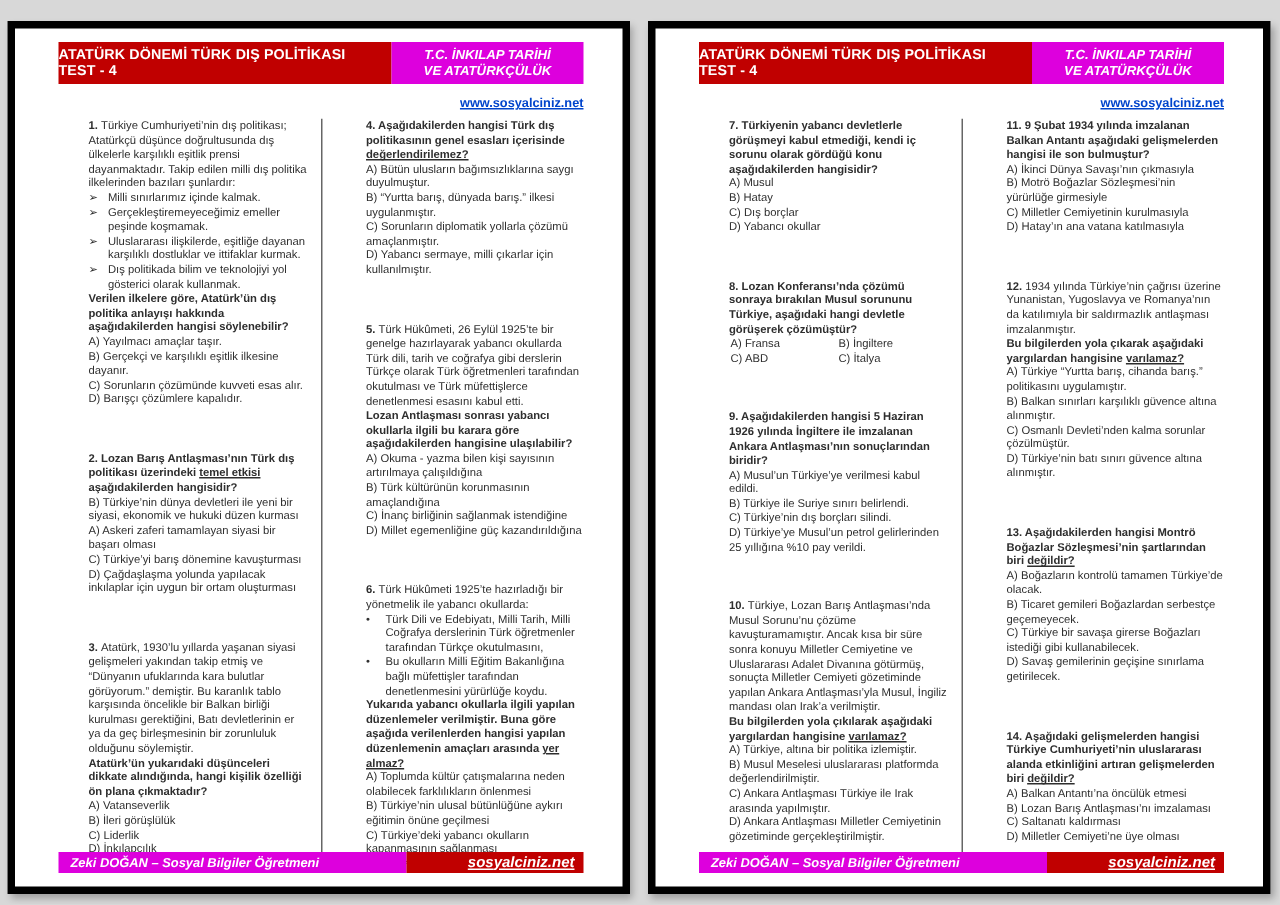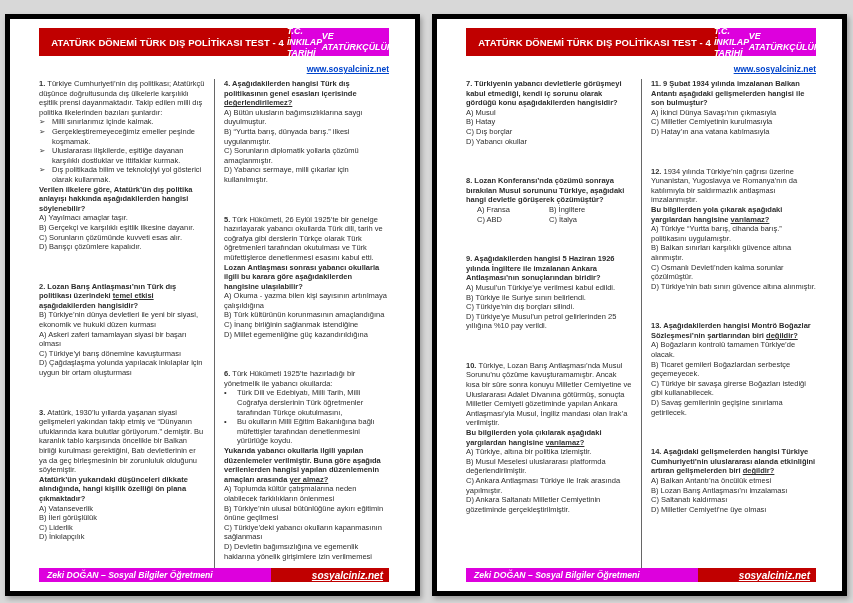--- a/index.html
+++ b/index.html
@@ -13,28 +13,28 @@
   html,body{margin:0;padding:0;}
   body{font-family:"Liberation Sans", sans-serif; background:var(--deskbg);}
   .canvas{position:relative;width:853px;height:603px;background:var(--deskbg);overflow:hidden;}
   .page{position:absolute;top:14px;width:415px;height:582px;background:var(--pagebg);
         border:5px solid #000000;box-shadow:2px 3px 5px rgba(0,0,0,.28);box-sizing:border-box;}
   .page-1{left:5px;} .page-2{left:432px;}
   .page-inner{padding:9px 26px 0 29px;position:relative;height:100%;box-sizing:border-box;}
   .hdr{display:flex;height:28px;}
   .hdr-red{flex:1;background:var(--red);color:#fff;font-weight:bold;font-size:9.5px;
            display:flex;align-items:center;justify-content:flex-end;padding-right:7px;letter-spacing:.1px;}
-  .hdr-magenta{width:98px;background:var(--magenta);color:#fff;font-weight:bold;font-style:italic;
-           font-size:8.8px;display:flex;flex-direction:row;align-items:center;justify-content:center;line-height:11px;}
+  .hdr-magenta{width:128px;background:var(--magenta);color:#fff;font-weight:bold;font-style:italic;
+           font-size:8.8px;display:flex;flex-direction:column;align-items:center;justify-content:center;line-height:11px;}
   .linkrow{text-align:right;margin:2px 0 3px 0;}
   .weblink{color:var(--link);font-weight:bold;font-size:8.5px;text-decoration:underline;cursor:pointer;}
   .cols{display:flex;height:497px;overflow:hidden;}
   .col{width:50%;box-sizing:border-box;padding-right:9px;}
   .col-r{border-left:1px solid #666;padding-left:9px;padding-right:0;}
-  .q{margin-bottom:30px;color:var(--ink);font-size:7.5px;line-height:9.6px;}
+  .q{margin-bottom:30px;color:var(--ink);font-size:7.5px;line-height:9.6px;margin-left:20px;}
   .q p{margin:0;}
   .q .b{font-weight:bold;}
   .q .u{text-decoration:underline;}
   .bullet{display:flex;}
   .bullet .marker{flex:0 0 13px;width:13px;}
   .bullet .btext{flex:1;}
   .opt-row{display:flex;justify-content:center;}
   .opt-cell{width:72px;}
   .ftr{position:absolute;bottom:9px;left:29px;right:26px;height:14px;display:flex;}
   .ftr-magenta{flex:1;background:var(--magenta);color:#fff;font-weight:bold;font-style:italic;
@@ -188,27 +188,28 @@
               <p class="opt">B) Türkiye ile Suriye sınırı belirlendi.</p>
               <p class="opt">C) Türkiye’nin dış borçları silindi.</p>
               <p class="opt">D) Türkiye’ye Musul’un petrol gelirlerinden 25 yıllığına %10 pay verildi.</p>
             </div>
             <div class="q">
               <p class="q-para"><span class="b ">10. </span><span>Türkiye, Lozan Barış Antlaşması’nda Musul Sorunu’nu çözüme kavuşturamamıştır. Ancak kısa bir süre sonra konuyu Milletler Cemiyetine ve Uluslararası Adalet Divanına götürmüş, sonuçta Milletler Cemiyeti gözetiminde yapılan Ankara Antlaşması’yla Musul, İngiliz mandası olan Irak’a verilmiştir.</span></p>
               <p class="q-para"><span class="b ">Bu bilgilerden yola çıkılarak aşağıdaki yargılardan hangisine </span><span class="b u">varılamaz?</span></p>
               <p class="opt">A) Türkiye, altına bir politika izlemiştir.</p>
               <p class="opt">B) Musul Meselesi uluslararası platformda değerlendirilmiştir.</p>
               <p class="opt">C) Ankara Antlaşması Türkiye ile Irak arasında yapılmıştır.</p>
-              <p class="opt">D) Ankara Saltanatı Milletler Cemiyetinin gözetiminde gerçekleştirilmiştir.</p>
+              <p class="opt">D) Ankara Antlaşması Milletler Cemiyetinin gözetiminde gerçekleştirilmiştir.</p>
             </div>
           </div>
         <div class="col col-r">
             <div class="q">
               <p class="q-para"><span class="b ">11. 9 Şubat 1934 yılında imzalanan Balkan Antantı aşağıdaki gelişmelerden hangisi ile son bulmuştur?</span></p>
               <p class="opt">A) İkinci Dünya Savaşı’nın çıkmasıyla</p>
+              <p class="opt">B) Motrö Boğazlar Sözleşmesi’nin yürürlüğe girmesiyle</p>
               <p class="opt">C) Milletler Cemiyetinin kurulmasıyla</p>
               <p class="opt">D) Hatay’ın ana vatana katılmasıyla</p>
             </div>
             <div class="q">
               <p class="q-para"><span class="b ">12. </span><span>1934 yılında Türkiye’nin çağrısı üzerine Yunanistan, Yugoslavya ve Romanya’nın da katılımıyla bir saldırmazlık antlaşması imzalanmıştır.</span></p>
               <p class="q-para"><span class="b ">Bu bilgilerden yola çıkarak aşağıdaki yargılardan hangisine </span><span class="b u">varılamaz?</span></p>
               <p class="opt">A) Türkiye “Yurtta barış, cihanda barış.” politikasını uygulamıştır.</p>
               <p class="opt">B) Balkan sınırları karşılıklı güvence altına alınmıştır.</p>
               <p class="opt">C) Osmanlı Devleti’nden kalma sorunlar çözülmüştür.</p>
               <p class="opt">D) Türkiye’nin batı sınırı güvence altına alınmıştır.</p>

